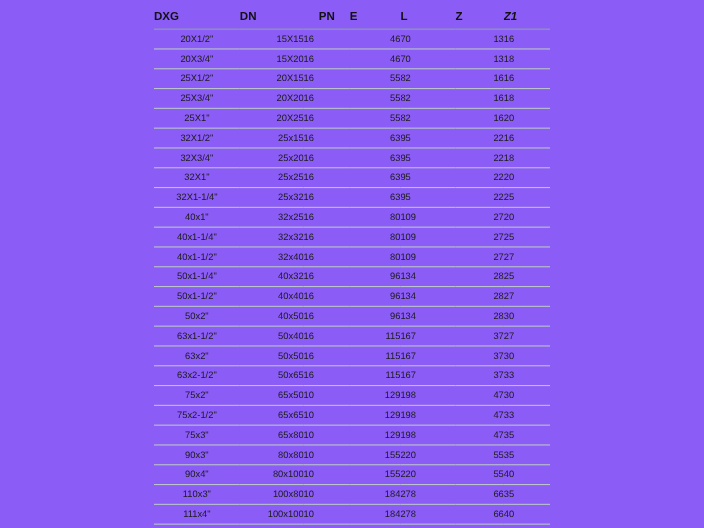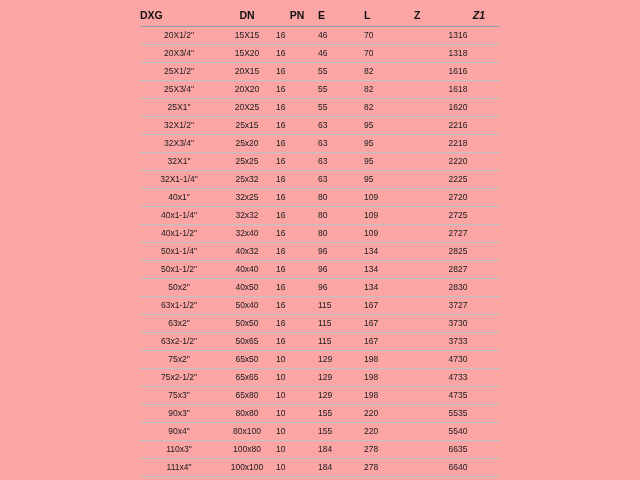--- a/index.html
+++ b/index.html
@@ -10,21 +10,21 @@
     width: 640px;
     height: 480px;
     background: #ffffff;
     font-family: "Liberation Sans", sans-serif;
     overflow: hidden;
   }
   .page {
     position: relative;
     width: 640px;
     height: 480px;
-    background: #fca5a5;
+    background: #8b5cf6;
     box-sizing: border-box;
   }
   .table-wrap {
     position: absolute;
     left: 140px;
     top: 4px;
     width: 360px;
   }
   table.spec {
     border-collapse: collapse;
@@ -56,34 +56,34 @@
     height: 22px;
     line-height: 22px;
     border-bottom: 1px solid #8fa0aa;
     color: #111111;
   }
   table.spec tbody tr:last-child td {
     border-bottom: 1px solid #b9c3c9;
   }
   
   .col-dxg { text-align: center; padding-right: 6px; }
-  .col-dn  { text-align: center; padding-left: 2px; }
+  .col-dn  { text-align: right; padding-left: 2px; }
   .col-pn  { text-align: left; padding-left: 3px; }
-  .col-e   { text-align: left; padding-left: 3px; }
+  .col-e   { text-align: right; padding-left: 3px; }
   .col-l   { text-align: left; padding-left: 3px; margin-left: 48px; }
   .col-z   { text-align: right; padding-left: 3px; }
   .col-z1  { text-align: left; padding-left: 3px; }
 
   .h-dxg { text-align: left; padding-left: 10px; }
-  .h-dn  { text-align: center; padding-left: 2px; }
+  .h-dn  { text-align: left; padding-left: 2px; }
   .h-pn  { text-align: center; padding-left: 3px; }
   .h-e   { text-align: left; padding-left: 3px; }
   .h-l   { text-align: left; padding-left: 3px; }
   .h-z   { text-align: left; padding-left: 3px; }
-  .h-z1  { text-align: center; padding-left: 3px; font-style: italic; }
+  .h-z1  { text-align: left; padding-left: 3px; font-style: italic; }
 </style>
 </head>
 <body>
 
 <div class="page">
   <div class="table-wrap">
     <table class="spec">
       <colgroup>
         <col class="c-dxg">
           <col class="c-dn">

